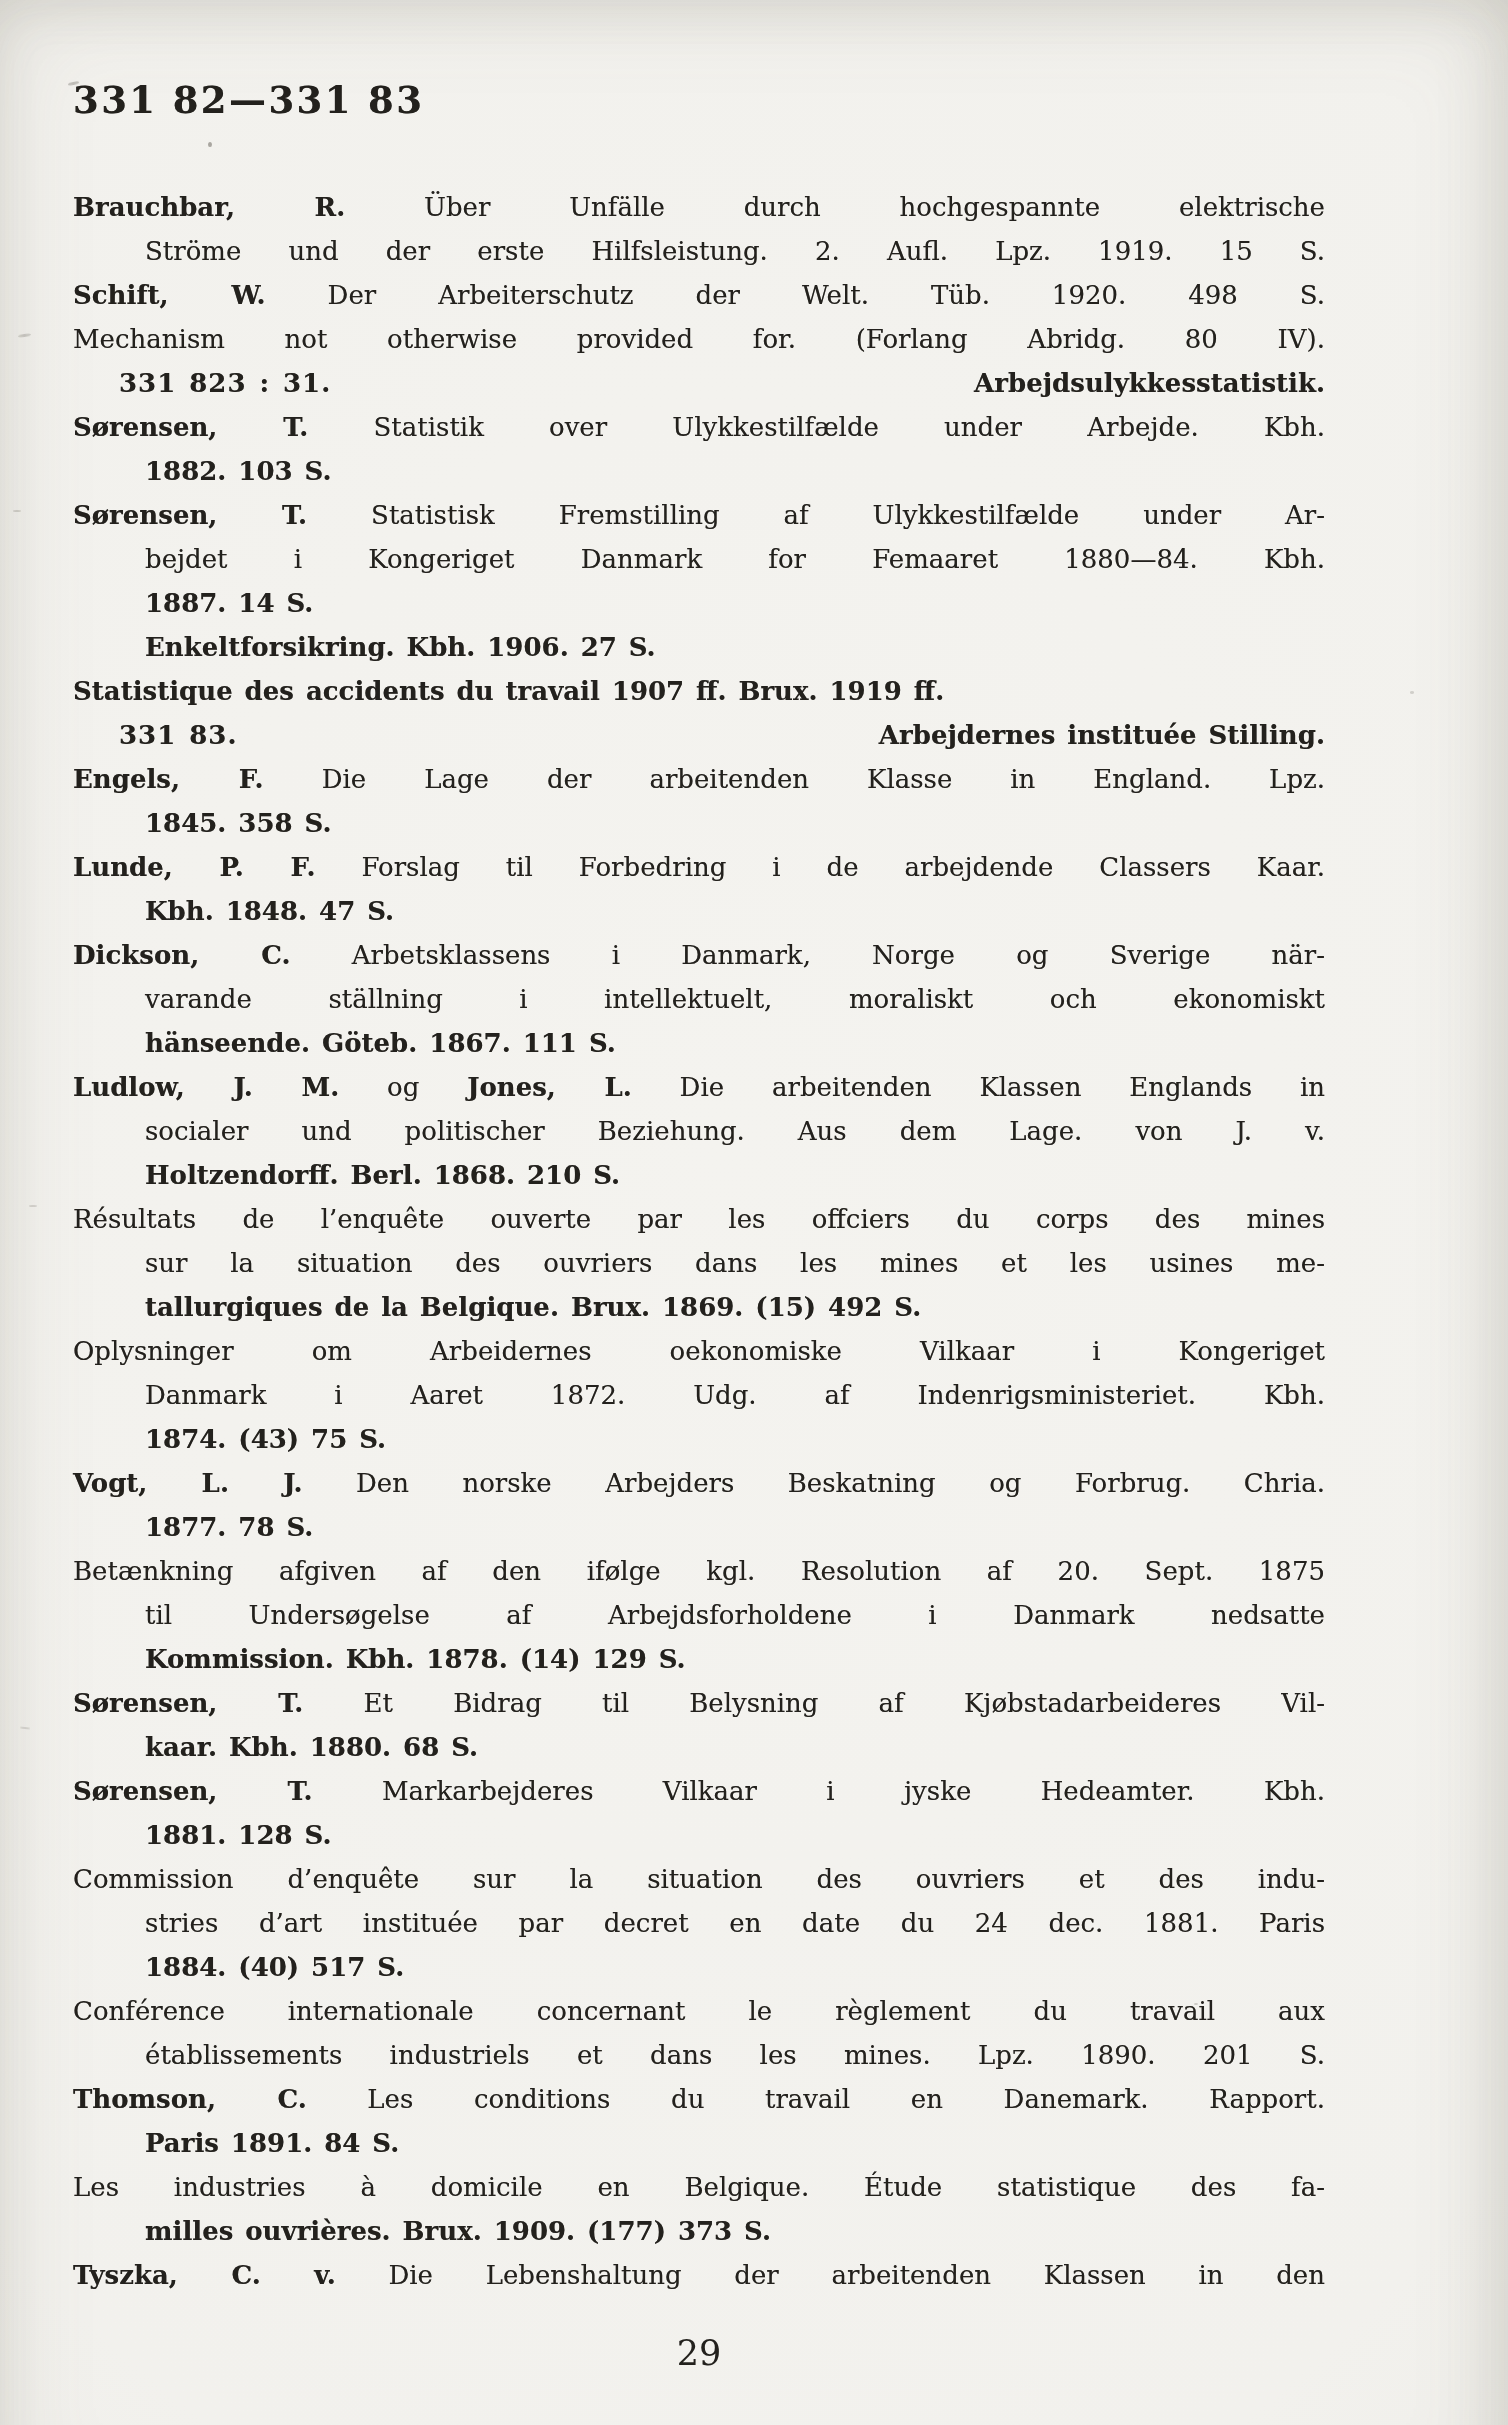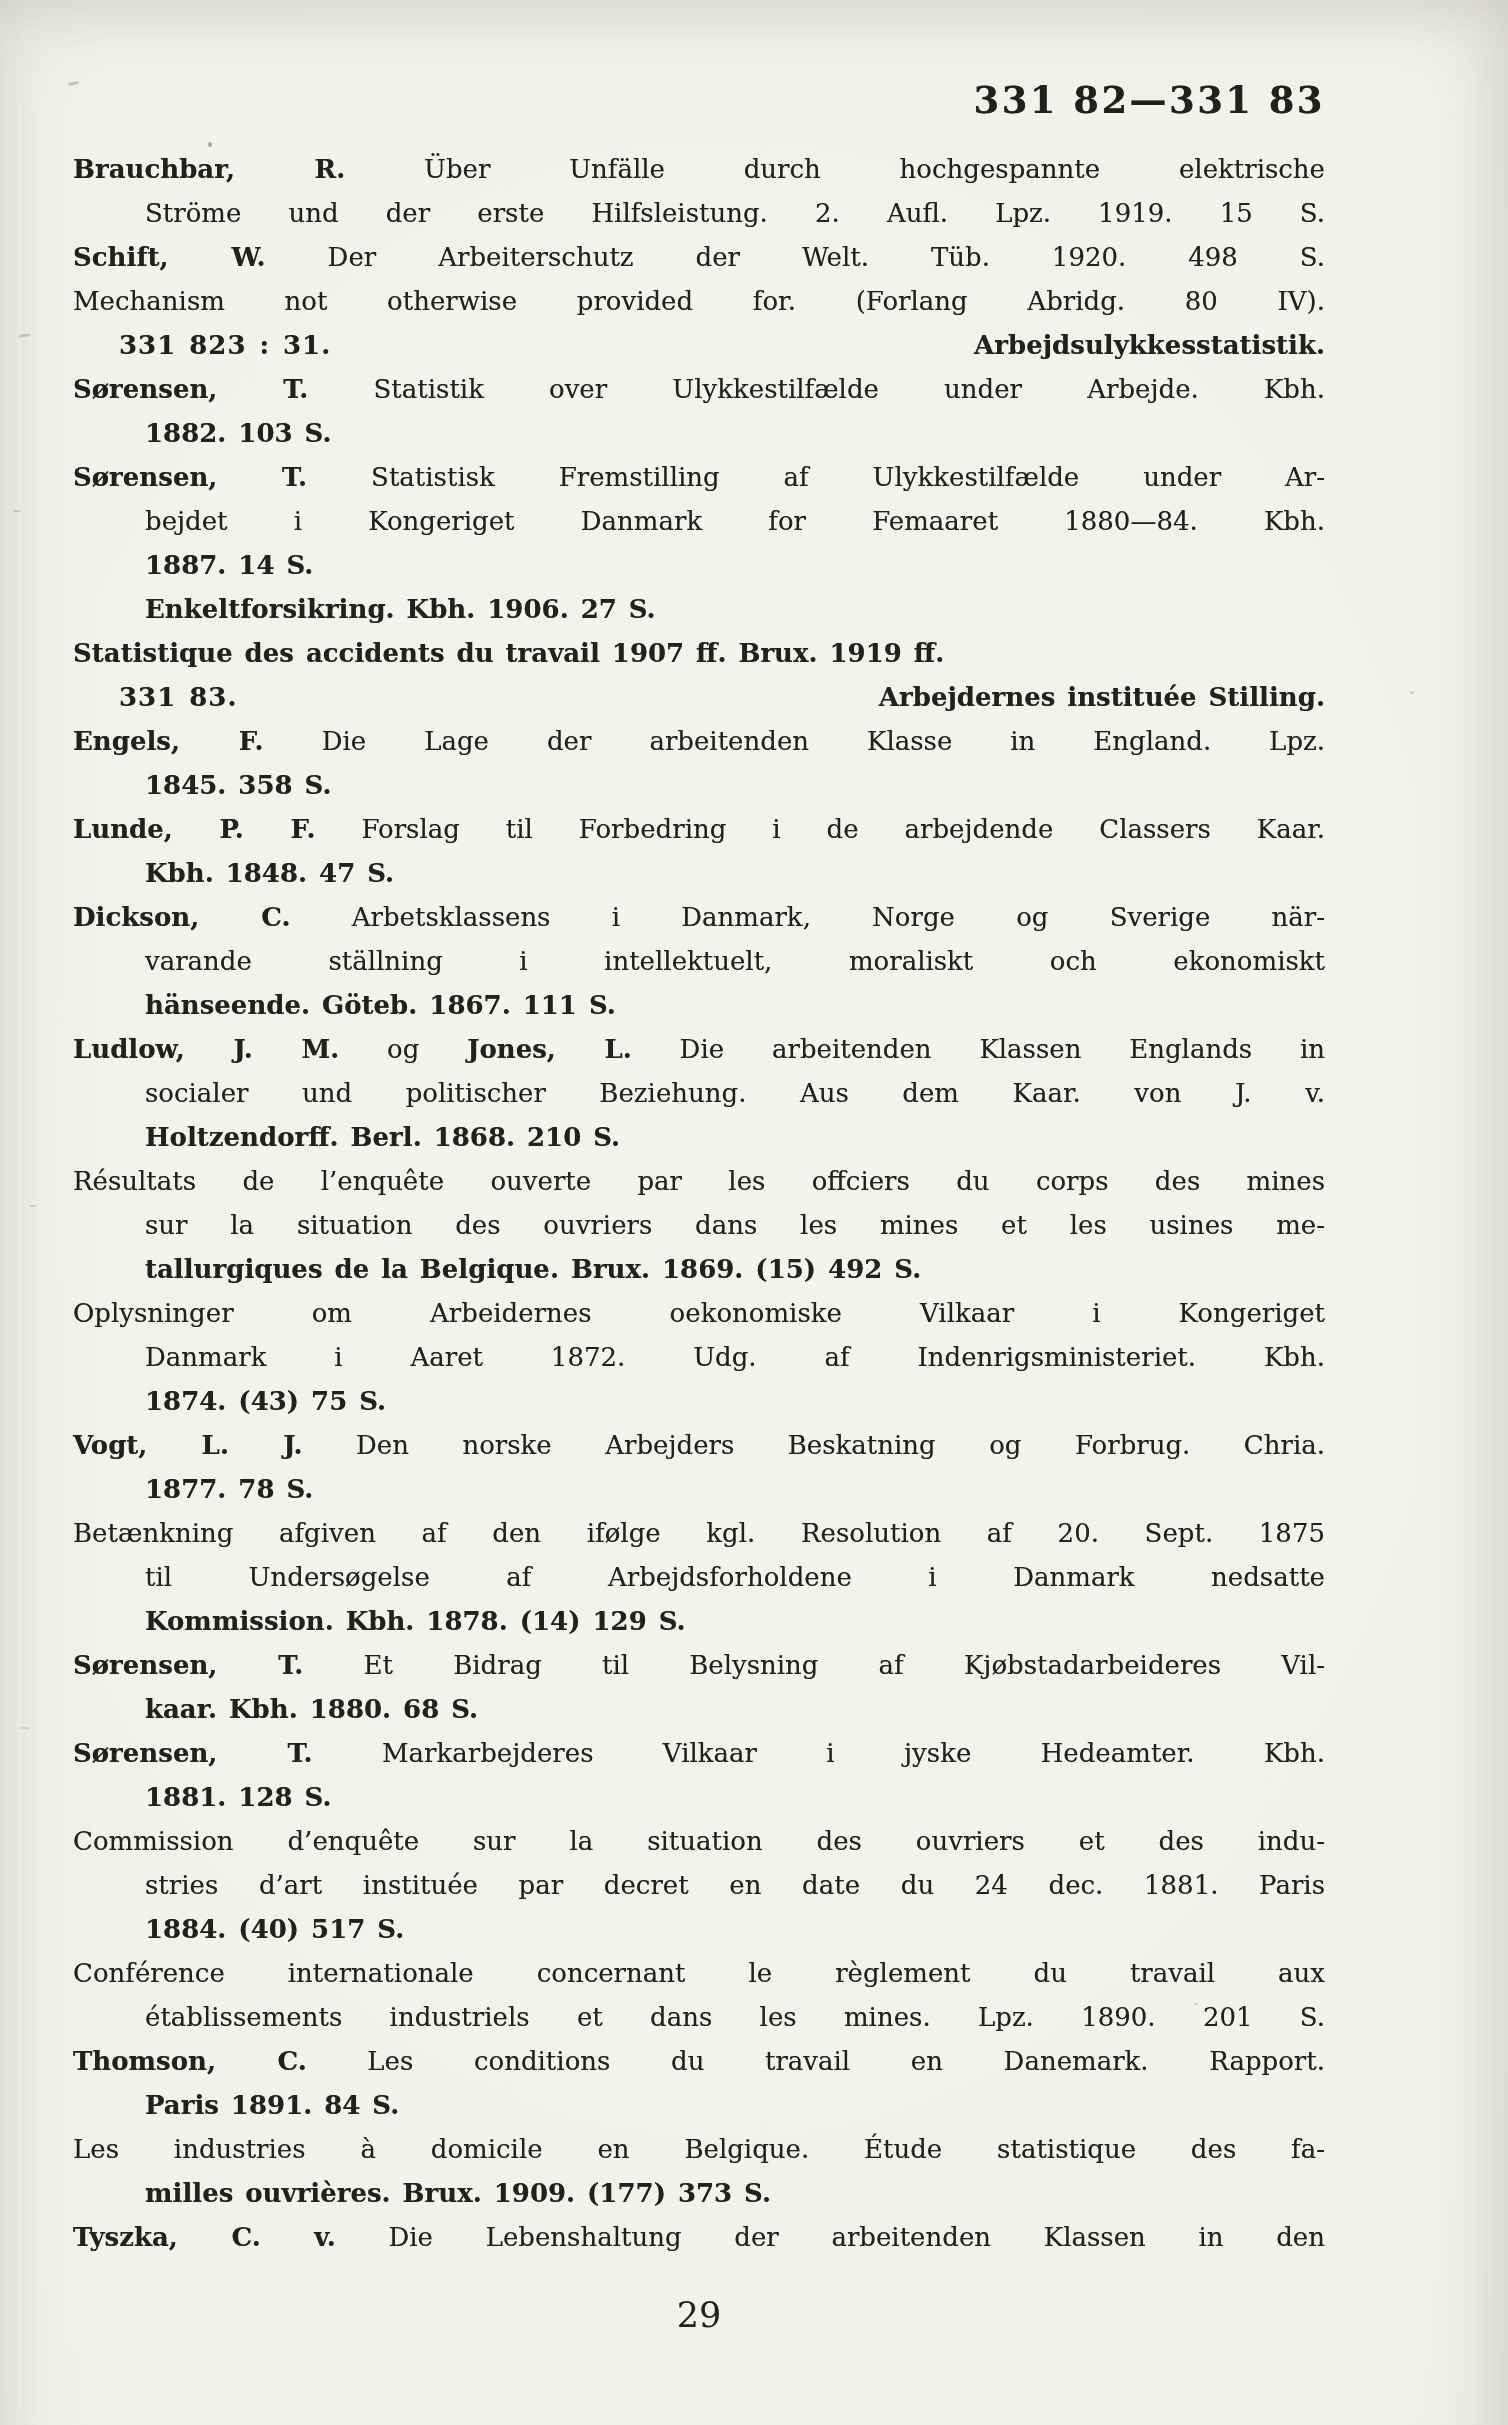--- a/index.html
+++ b/index.html
@@ -8,22 +8,22 @@
     background:radial-gradient(ellipse 130% 105% at 48% 45%, #f4f3ef 0%, #f2f1ed 55%, #ecebe6 88%, #e7e6e0 100%);
     font-family:"DejaVu Serif","Liberation Serif",serif;
     color:#23211d;
   }
   .page::after{
     content:"";position:absolute;inset:0;pointer-events:none;
     box-shadow:inset 0 0 102px rgba(110,105,92,.14), inset -17.5px 0 63px rgba(110,105,92,.10), inset 0 12.6px 44px rgba(110,105,92,.06);
   }
   .textblock{position:absolute;left:73px;top:78px;width:1252px;}
   .running-head{
-    font-size:37px;font-weight:bold;line-height:44px;text-align:right;
-    letter-spacing:2.4px;margin-bottom:25px;white-space:nowrap;
+    font-size:37px;font-weight:bold;line-height:44px;
+    letter-spacing:2.4px;margin-bottom:63px;white-space:nowrap;
     text-shadow:0 0 0.5px rgba(35,33,29,.5);
   }
   .line{
     font-size:26px;line-height:44px;height:44px;
     text-align:justify;text-align-last:justify;-moz-text-align-last:justify;
     word-spacing:2.9px;white-space:normal;
     text-shadow:0 0 0.5px rgba(35,33,29,.45);
   }
   .line.end{text-align-last:left;font-weight:bold;-moz-text-align-last:left;}
   .line.cont{padding-left:72px;}
@@ -87,21 +87,21 @@
       <div class="line cont end"><span>1845. 358 S.</span></div>
 
       <div class="line"><span class="b">Lunde, P. F.</span><span> Forslag til Forbedring i de arbejdende Classers Kaar.</span></div>
       <div class="line cont end"><span>Kbh. 1848. 47 S.</span></div>
 
       <div class="line"><span class="b">Dickson, C.</span><span> Arbetsklassens i Danmark, Norge og Sverige när-</span></div>
       <div class="line cont"><span>varande ställning i intellektuelt, moraliskt och ekonomiskt</span></div>
       <div class="line cont end"><span>hänseende. Göteb. 1867. 111 S.</span></div>
 
       <div class="line"><span class="b">Ludlow, J. M.</span><span> og </span><span class="b">Jones, L.</span><span> Die arbeitenden Klassen Englands in</span></div>
-      <div class="line cont"><span>socialer und politischer Beziehung. Aus dem Kaar. von J. v.</span></div>
+      <div class="line cont"><span>socialer und politischer Beziehung. Aus dem Lage. von J. v.</span></div>
       <div class="line cont end"><span>Holtzendorff. Berl. 1868. 210 S.</span></div>
 
       <div class="line"><span>Résultats de l’enquête ouverte par les offciers du corps des mines</span></div>
       <div class="line cont"><span>sur la situation des ouvriers dans les mines et les usines me-</span></div>
       <div class="line cont end"><span>tallurgiques de la Belgique. Brux. 1869. (15) 492 S.</span></div>
 
       <div class="line"><span>Oplysninger om Arbeidernes oekonomiske Vilkaar i Kongeriget</span></div>
       <div class="line cont"><span>Danmark i Aaret 1872. Udg. af Indenrigsministeriet. Kbh.</span></div>
       <div class="line cont end"><span>1874. (43) 75 S.</span></div>
 

